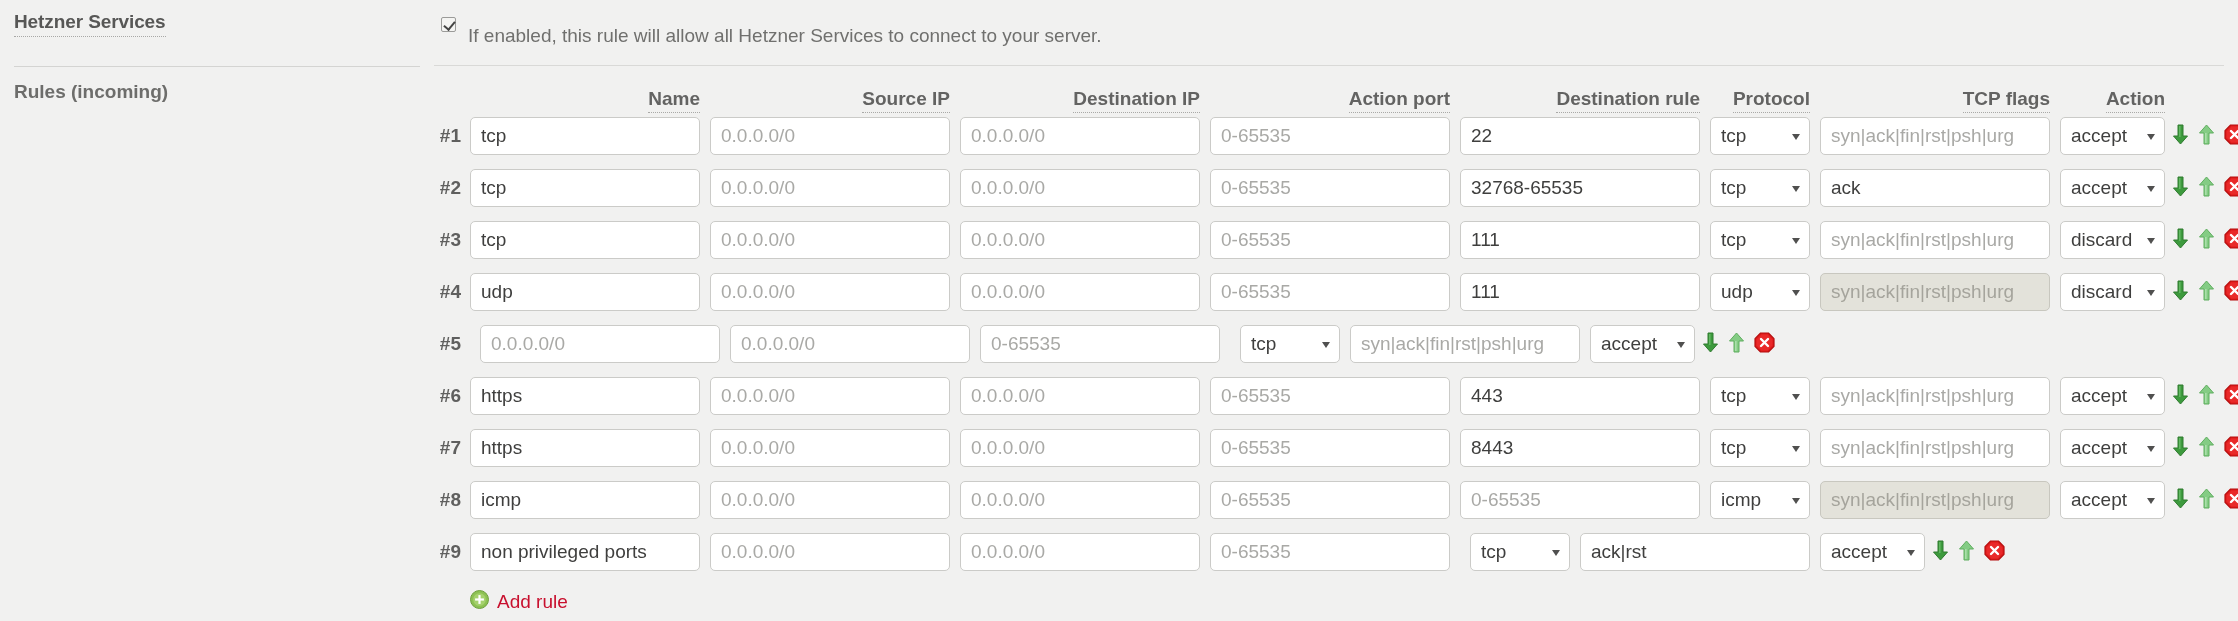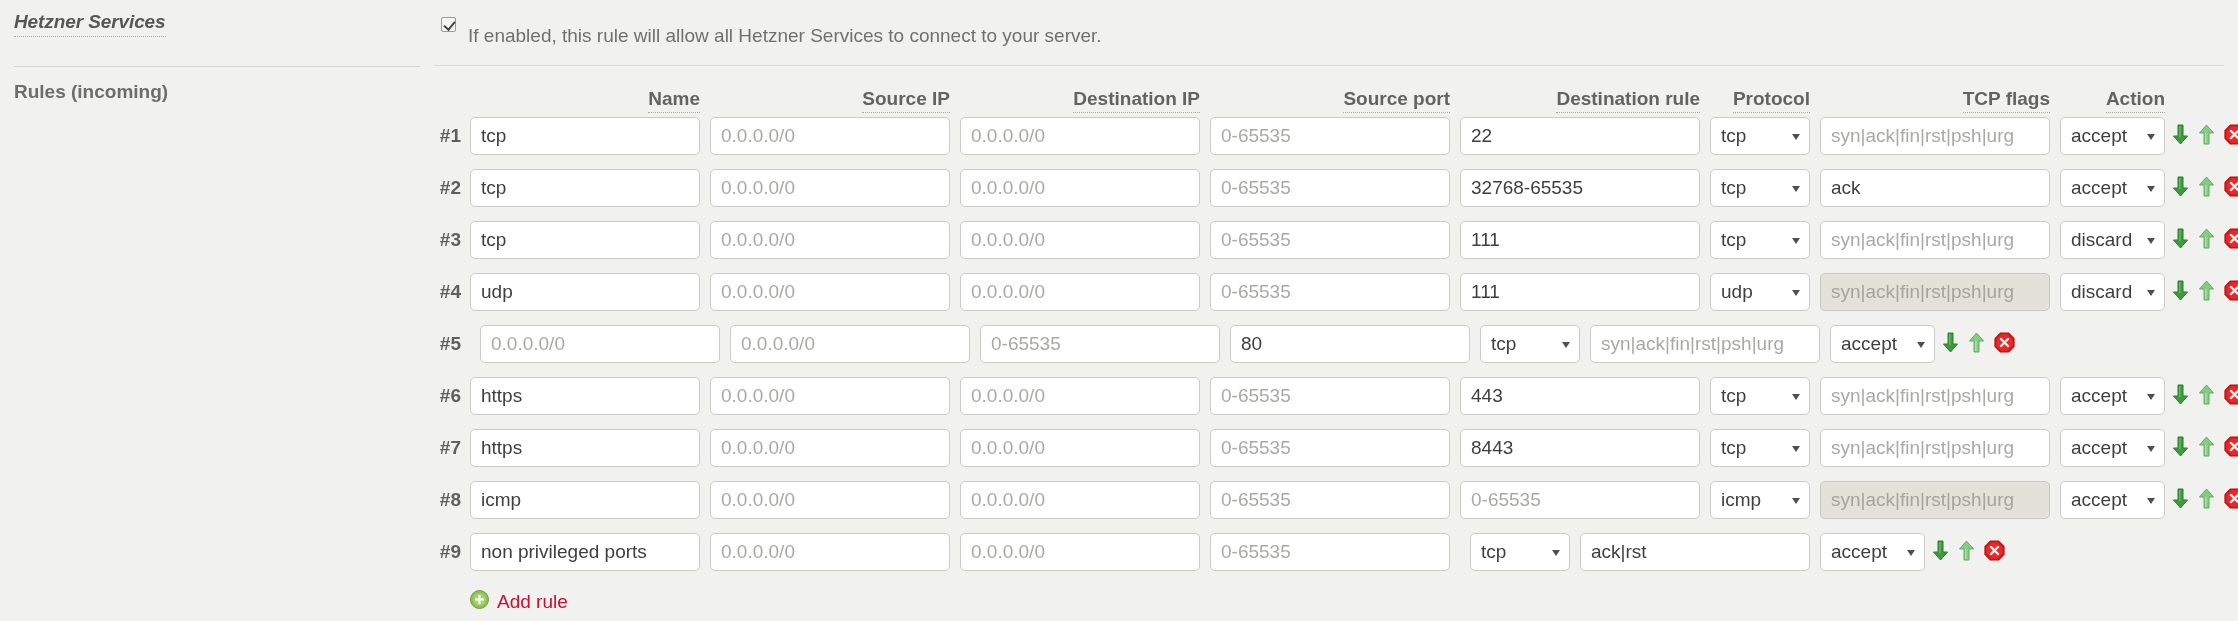--- a/index.html
+++ b/index.html
@@ -23,21 +23,20 @@
   }
   .label-hetzner {
     position: absolute;
     left: 14px; top: 11px;
     font-size: 19px;
     font-weight: bold;
     color: #575756;
     border-bottom: 1px dotted #a8a8a6;
     padding-bottom: 3px;
     letter-spacing: -0.1px;
-    font-style: italic;
   }
   .hetzner-control {
     position: absolute;
     left: 441px; top: 16px;
     display: flex;
     align-items: flex-start;
   }
   .chk {
     width: 15px; height: 15px;
     border: 1px solid #9b9b99;
@@ -238,21 +237,21 @@
   <div class="table-wrap">
 
     <div class="hdr-row">
       <div class="c-num"></div>
       <div class="hdr c-name"><span>Name</span></div>
       <div class="gap"></div>
       <div class="hdr c-sip"><span>Source IP</span></div>
       <div class="gap"></div>
       <div class="hdr c-dip"><span>Destination IP</span></div>
       <div class="gap"></div>
-      <div class="hdr c-sport"><span>Source port</span></div>
+      <div class="hdr c-sport"><span>Action port</span></div>
       <div class="gap"></div>
       <div class="hdr c-dport"><span>Destination rule</span></div>
       <div class="gap"></div>
       <div class="hdr c-proto"><span>Protocol</span></div>
       <div class="gap"></div>
       <div class="hdr c-flags"><span>TCP flags</span></div>
       <div class="gap"></div>
       <div class="hdr c-act"><span>Action</span></div>
       <div class="c-btns"></div>
     </div>
@@ -408,21 +407,20 @@
         </div>
         <div class="rule-row">
       <div class="c-num rowidx">#5</div>
       <div class="gap"></div>
       <div class="c-sip"><input class="fld" value="" placeholder="0.0.0.0/0" style=""></div>
       <div class="gap"></div>
       <div class="c-dip"><input class="fld" value="" placeholder="0.0.0.0/0" style=""></div>
       <div class="gap"></div>
       <div class="c-sport"><input class="fld" value="" placeholder="0-65535" style=""></div>
       <div class="gap"></div>
-      <div class="c-dport"><input class="fld" value="80" placeholder="0-65535" style=""></div>
       <div class="gap"></div>
       <div class="c-proto">
             <div class="selwrap"><select class="sel"><option selected="">tcp</option><option>udp</option><option>icmp</option><option>gre</option><option>esp</option><option>ah</option></select></div>
           </div>
       <div class="gap"></div>
       <div class="c-flags"><input class="fld" value="" placeholder="syn|ack|fin|rst|psh|urg" style=""></div>
       <div class="gap"></div>
       <div class="c-act">
             <div class="selwrap"><select class="sel"><option selected="">accept</option><option>discard</option></select></div>
           </div>

